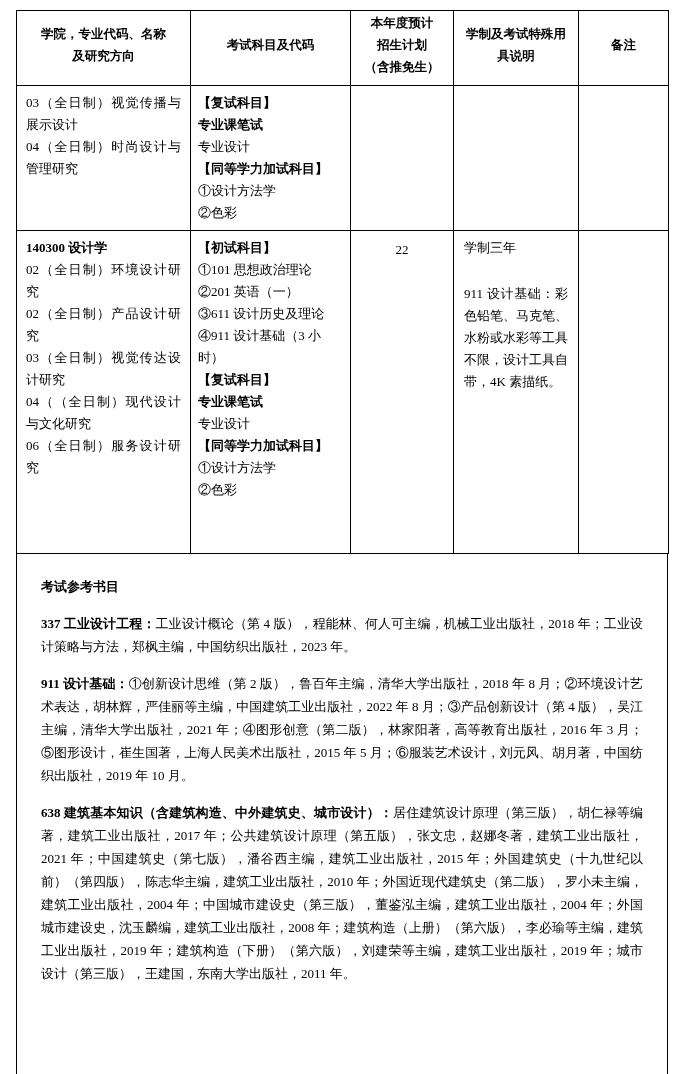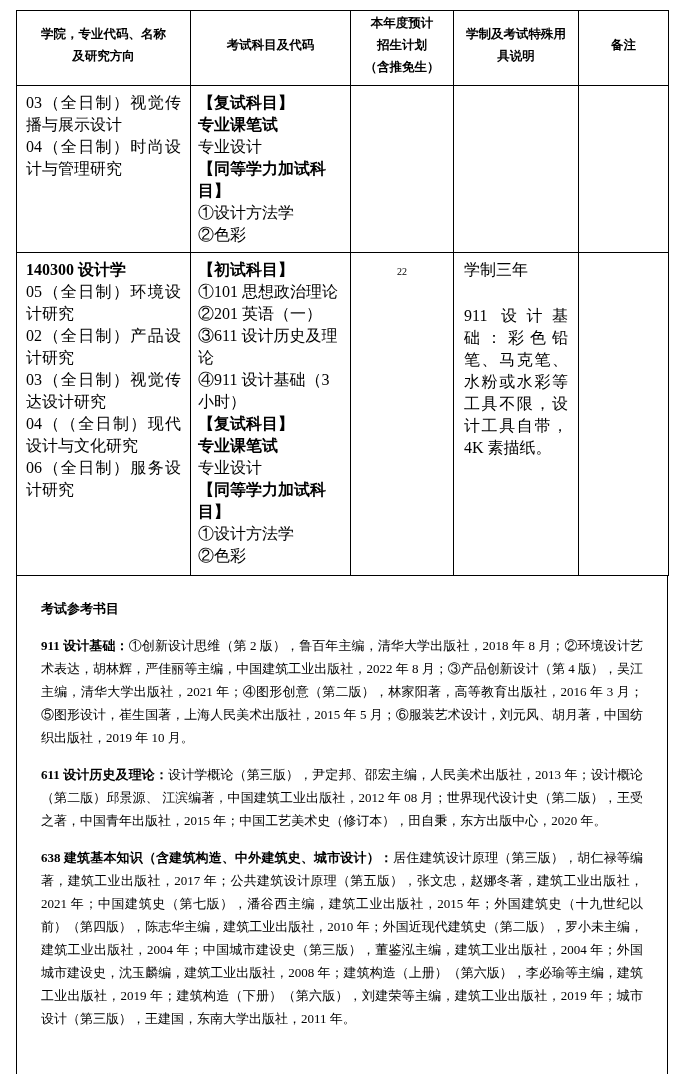--- a/index.html
+++ b/index.html
@@ -4,31 +4,31 @@
 <style>
   html, body { margin: 0; padding: 0; background: #ffffff; }
   body {
     width: 680px; height: 1074px; overflow: hidden;
     font-family: "Liberation Serif", "DejaVu Serif", serif;
     color: #000000;
   }
   .page { padding: 10px 12px 0 16px; }
 
   table.main { border-collapse: collapse; table-layout: fixed; width: 652px; padding-left: 43px; }
-  th, td { border: 1px solid #000000; vertical-align: top; font-size: 16px; overflow: hidden; }
+  th, td { border: 1px solid #000000; vertical-align: top; font-size: 13px; overflow: hidden; }
   th {
     vertical-align: middle; text-align: center; font-weight: bold;
     font-size: 12.5px; line-height: 17px; padding: 4px 2px;
   }
   tr.hrow { height: 62px; }
   tr.r1 { height: 143px; }
   tr.r2 { height: 323px; }
   td { padding: 6px 9px; line-height: 22px; }
   td.cell-subjects { padding: 6px 5px 6px 7px; }
-  td.cell-quota { text-align: center; padding: 8px 2px; font-size: 10px; }
+  td.cell-quota { text-align: center; padding: 8px 2px; font-size: 13px; }
   td.cell-tools { padding: 6px 10px; }
   .line { min-height: 22px; }
   .cell-program .line { text-align: justify; }
   .bold { font-weight: bold; }
   .duration-line { line-height: 22px; }
   .tools-note { margin-top: 24px; line-height: 22px; text-align: justify; }
 
   .ref-box {
     width: 652px; height: 583px; box-sizing: border-box;
     border: 1px solid #000000; margin-top: -1px;
@@ -86,21 +86,21 @@
             <div class="line">①设计方法学</div>
             <div class="line">②色彩</div>
           </td>
         <td class="cell-quota"></td>
         <td class="cell-tools"></td>
         <td></td>
       </tr>
       <tr class="r2">
         <td class="cell-program">
             <div class="line bold">140300 设计学</div>
-            <div class="line">05（全日制）环境设计研究</div>
+            <div class="line">02（全日制）环境设计研究</div>
             <div class="line">02（全日制）产品设计研究</div>
             <div class="line">03（全日制）视觉传达设计研究</div>
             <div class="line">04（（全日制）现代设计与文化研究</div>
             <div class="line">06（全日制）服务设计研究</div>
           </td>
         <td class="cell-subjects">
             <div class="line bold">【初试科目】</div>
             <div class="line">①101 思想政治理论</div>
             <div class="line">②201 英语（一）</div>
             <div class="line">③611 设计历史及理论</div>
@@ -117,18 +117,18 @@
           <div class="duration-line">学制三年</div>
           <div class="tools-note">911 设计基础：彩色铅笔、马克笔、水粉或水彩等工具不限，设计工具自带，4K 素描纸。</div>
         </td>
         <td></td>
       </tr>
     </tbody>
   </table>
 
   <div class="ref-box">
     <p><span class="bold">考试参考书目</span></p>
+    <p><span class="bold">337 工业设计工程：</span><span>工业设计概论（第 4 版），程能林、何人可主编，机械工业出版社，2018 年；工业设计策略与方法，郑枫主编，中国纺织出版社，2023 年。</span></p>
     <p><span class="bold">911 设计基础：</span><span>①创新设计思维（第 2 版），鲁百年主编，清华大学出版社，2018 年 8 月；②环境设计艺术表达，胡林辉，严佳丽等主编，中国建筑工业出版社，2022 年 8 月；③产品创新设计（第 4 版），吴江主编，清华大学出版社，2021 年；④图形创意（第二版），林家阳著，高等教育出版社，2016 年 3 月；⑤图形设计，崔生国著，上海人民美术出版社，2015 年 5 月；⑥服装艺术设计，刘元风、胡月著，中国纺织出版社，2019 年 10 月。</span></p>
-    <p><span class="bold">611 设计历史及理论：</span><span>设计学概论（第三版），尹定邦、邵宏主编，人民美术出版社，2013 年；设计概论（第二版）邱景源、 江滨编著，中国建筑工业出版社，2012 年 08 月；世界现代设计史（第二版），王受之著，中国青年出版社，2015 年；中国工艺美术史（修订本），田自秉，东方出版中心，2020 年。</span></p>
     <p><span class="bold">638 建筑基本知识（含建筑构造、中外建筑史、城市设计）：</span><span>居住建筑设计原理（第三版），胡仁禄等编著，建筑工业出版社，2017 年；公共建筑设计原理（第五版），张文忠，赵娜冬著，建筑工业出版社，2021 年；中国建筑史（第七版），潘谷西主编，建筑工业出版社，2015 年；外国建筑史（十九世纪以前）（第四版），陈志华主编，建筑工业出版社，2010 年；外国近现代建筑史（第二版），罗小未主编，建筑工业出版社，2004 年；中国城市建设史（第三版），董鉴泓主编，建筑工业出版社，2004 年；外国城市建设史，沈玉麟编，建筑工业出版社，2008 年；建筑构造（上册）（第六版），李必瑜等主编，建筑工业出版社，2019 年；建筑构造（下册）（第六版），刘建荣等主编，建筑工业出版社，2019 年；城市设计（第三版），王建国，东南大学出版社，2011 年。</span></p>
   </div>
 
 </div>
 
 </body></html>

